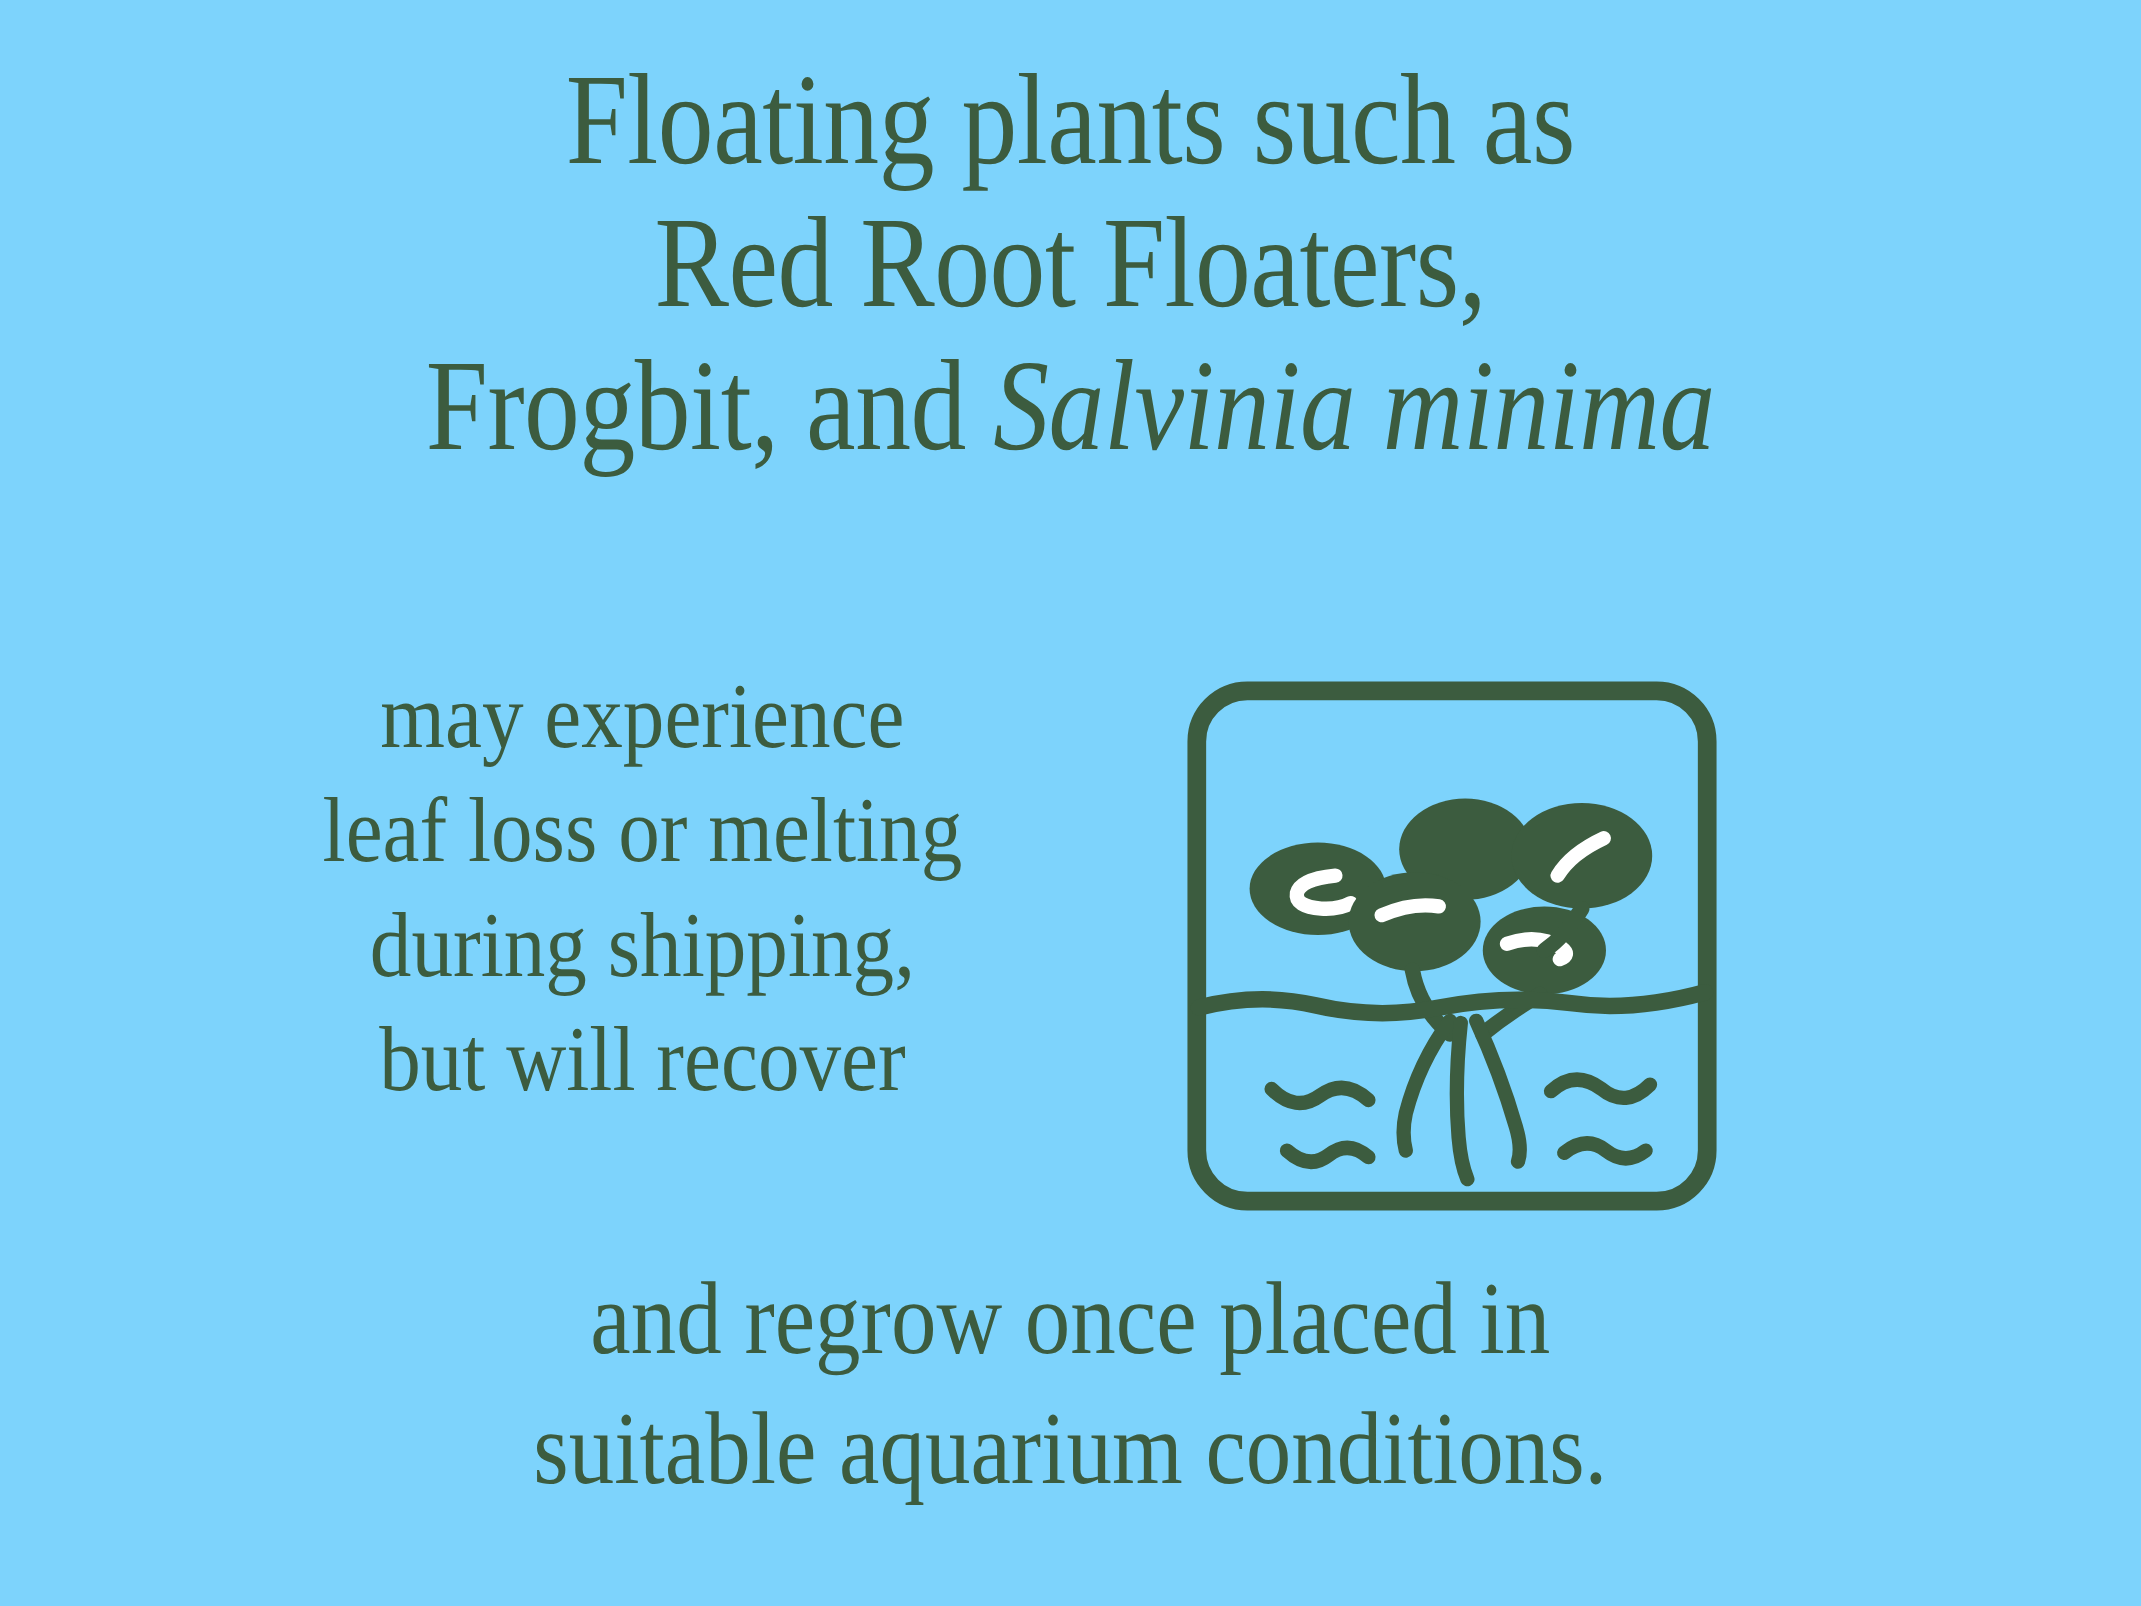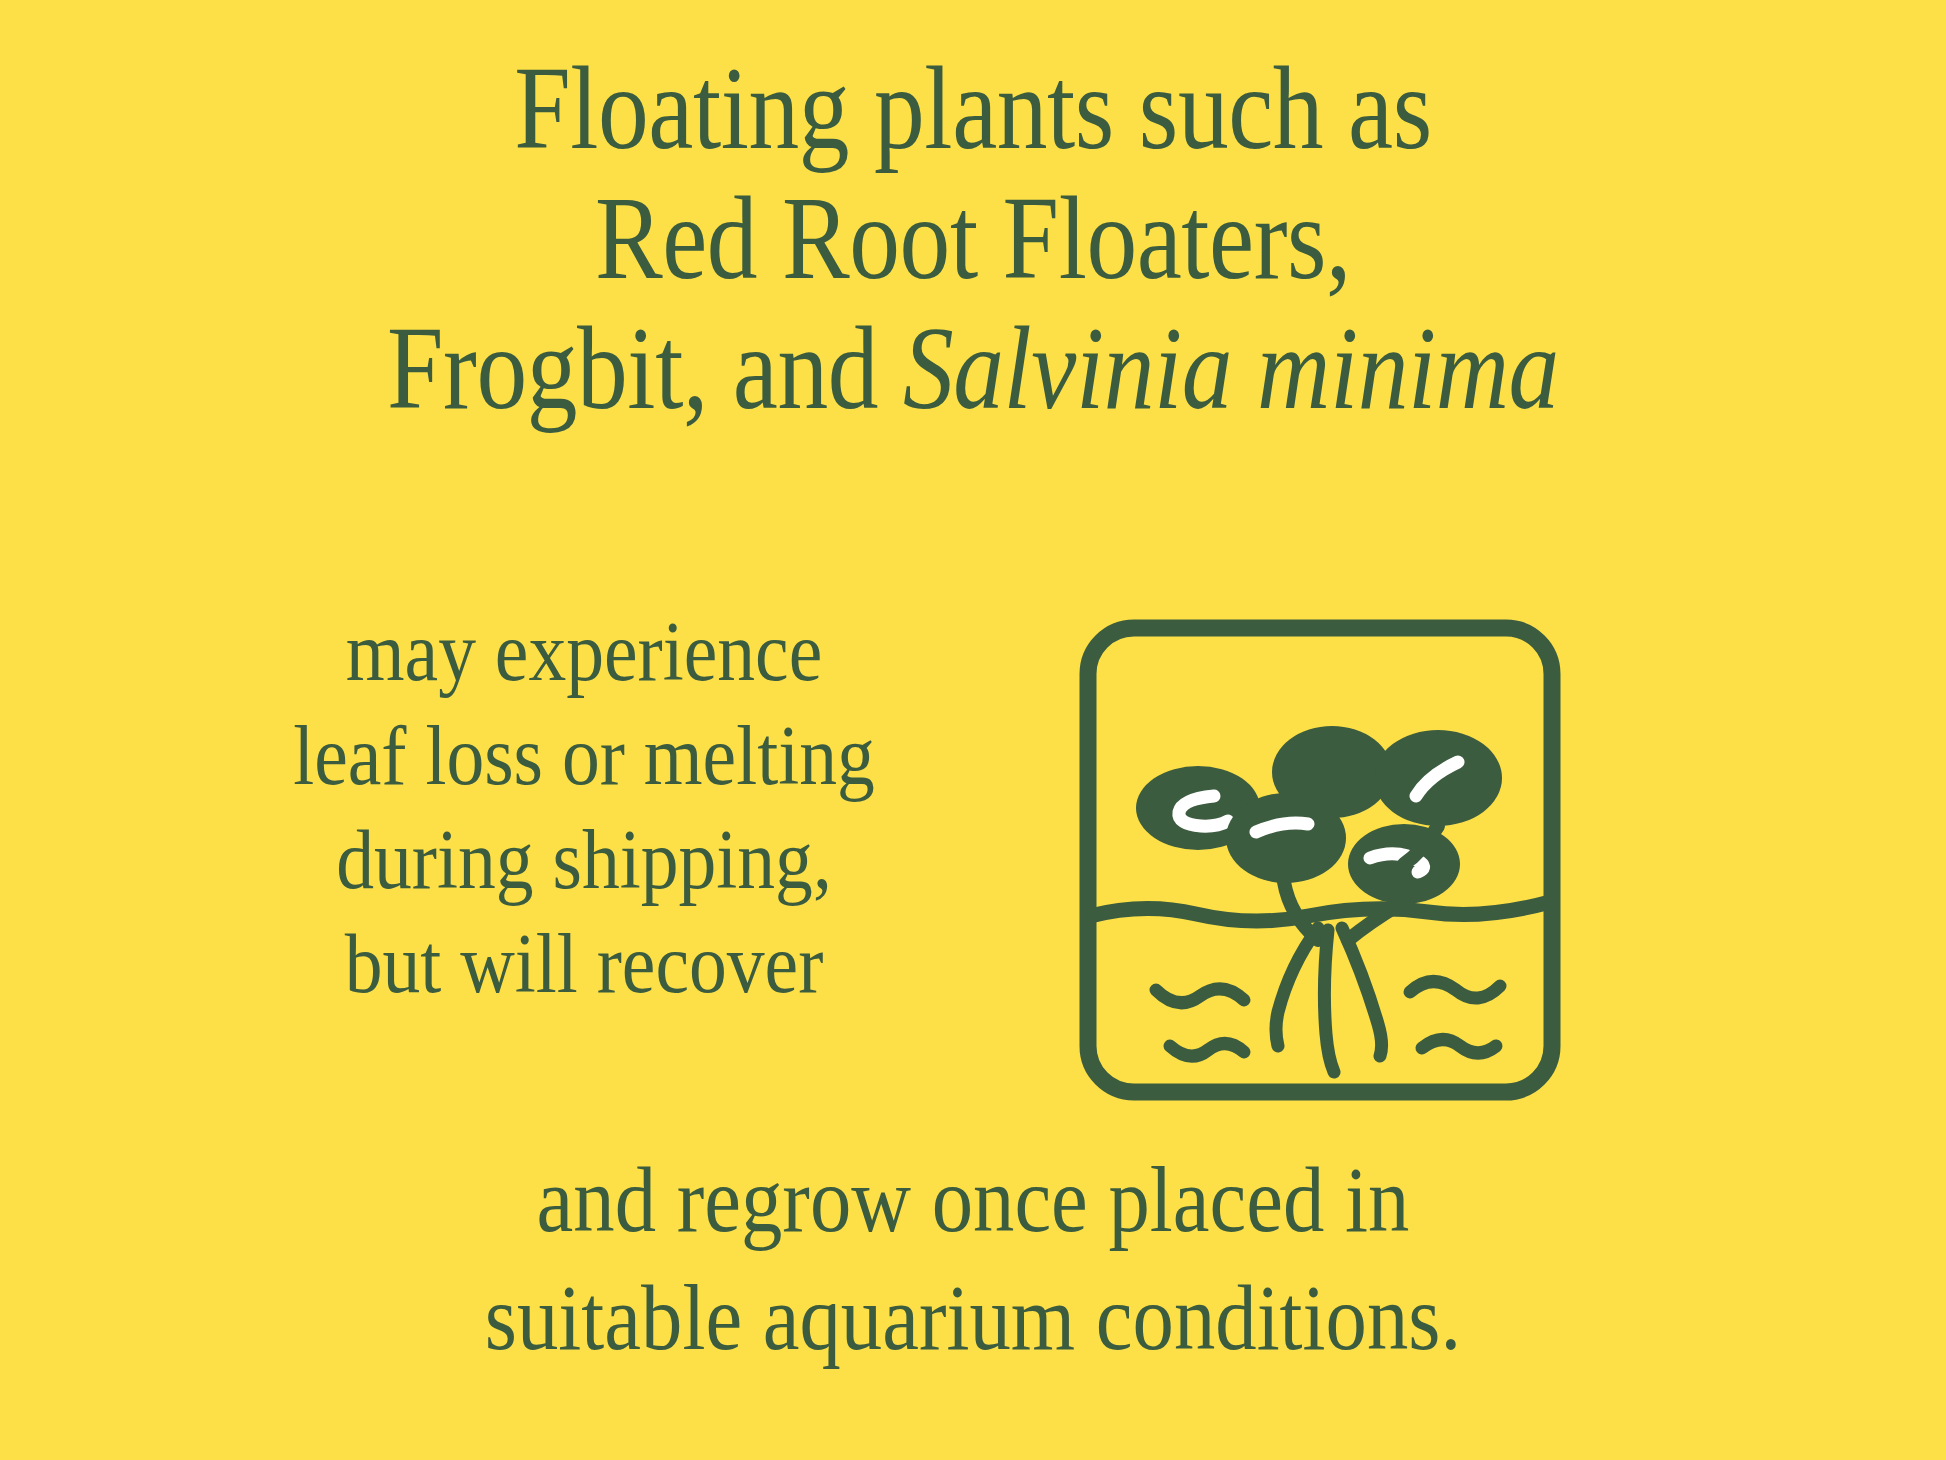--- a/index.html
+++ b/index.html
@@ -13,21 +13,21 @@
     background: #ffffff;
     font-family: "Liberation Serif", "DejaVu Serif", serif;
     color: #3c5c3f;
     overflow: hidden;
     position: relative;
   }
 
   .card {
     position: absolute;
     inset: 0;
-    background: #fde047;
+    background: #7dd3fc;
   }
 
   
   .heading {
     position: absolute;
     left: 0;
     right: 0;
     top: 44px;
     text-align: center;
     color: #3c5c3f;

